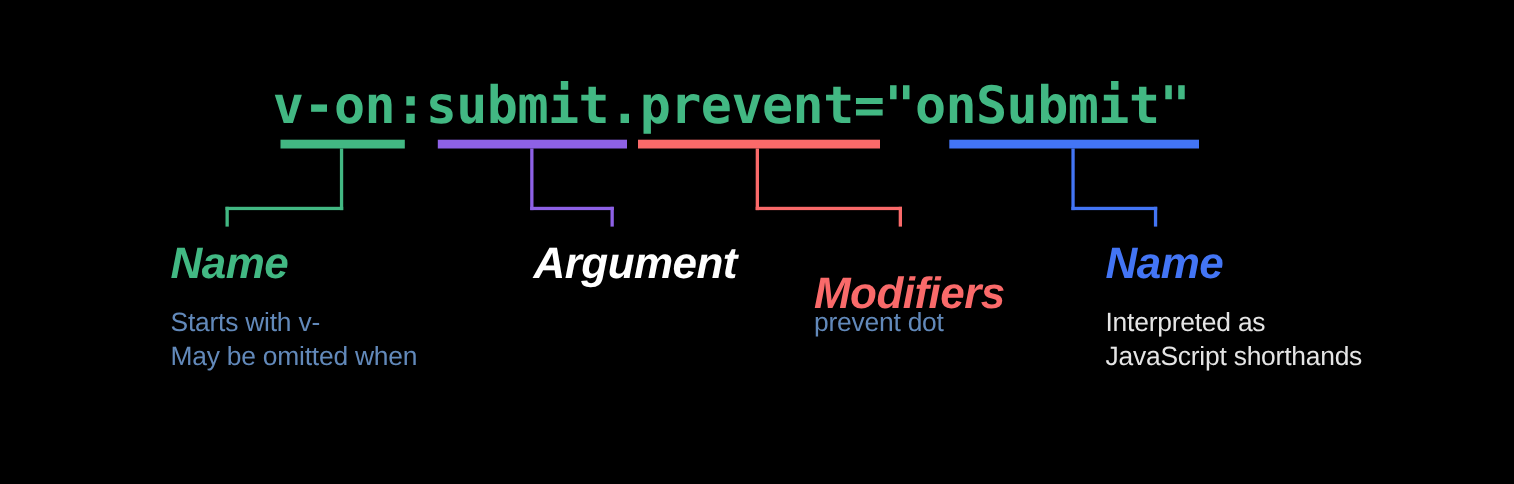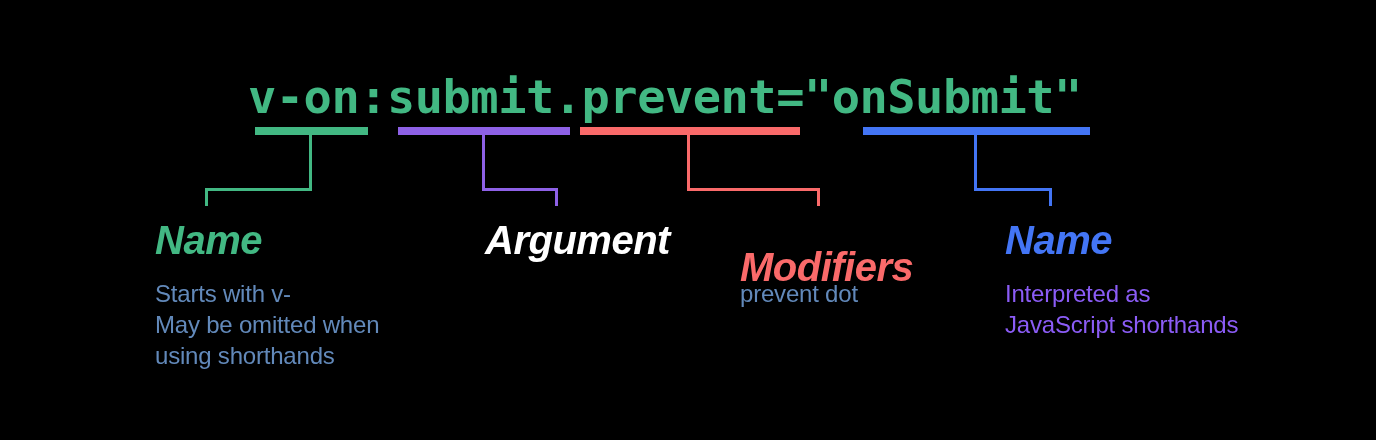--- a/index.html
+++ b/index.html
@@ -69,21 +69,20 @@
   <div class="code" style="color: rgb(66, 184, 131);">v-on:submit.prevent="onSubmit"</div>
 
   <div class="bar" style="left: 255px; width: 113px; background-color: rgb(66, 184, 131);"></div>
   <div class="stem" style="left: 309px; background-color: rgb(66, 184, 131);"></div>
   <div class="elbow" style="left: 205px; width: 107px; background-color: rgb(66, 184, 131);"></div>
   <div class="tail" style="left: 205px; background-color: rgb(66, 184, 131);"></div>
   <div class="label" style="left: 155px; color: rgb(66, 184, 131);">Name</div>
   <div class="desc" style="left: 155px; color: rgb(98, 137, 186);">
     <div>Starts with v-</div>
     <div>May be omitted when</div>
-    <div>using shorthands</div>
   </div>
 
   <div class="bar" style="left: 398px; width: 172px; background-color: rgb(142, 97, 230);"></div>
   <div class="stem" style="left: 482px; background-color: rgb(142, 97, 230);"></div>
   <div class="elbow" style="left: 482px; width: 76px; background-color: rgb(142, 97, 230);"></div>
   <div class="tail" style="left: 555px; background-color: rgb(142, 97, 230);"></div>
   <div class="label" style="left: 485px; color: #ffffff;">Argument</div>
 
   <div class="bar" style="left: 580px; width: 220px; background-color: rgb(250, 106, 106);"></div>
   <div class="stem" style="left: 687px; background-color: rgb(250, 106, 106);"></div>
@@ -92,18 +91,18 @@
   <div class="label" style="left: 740px; color: rgb(250, 106, 106); margin-top: 27px;">Modifiers</div>
   <div class="desc" style="left: 740px; color: rgb(98, 137, 186);">
     <div>prevent dot</div>
   </div>
 
   <div class="bar" style="left: 863px; width: 227px; background-color: rgb(67, 117, 245);"></div>
   <div class="stem" style="left: 974px; background-color: rgb(67, 117, 245);"></div>
   <div class="elbow" style="left: 974px; width: 78px; background-color: rgb(67, 117, 245);"></div>
   <div class="tail" style="left: 1049px; background-color: rgb(67, 117, 245);"></div>
   <div class="label" style="left: 1005px; color: rgb(67, 117, 245);">Name</div>
-  <div class="desc" style="left: 1005px; color: #8b5cf6;">
+  <div class="desc" style="left: 1005px; color: #e5e5e5;">
     <div>Interpreted as</div>
     <div>JavaScript shorthands</div>
   </div>
 
 </div>
 
 </body></html>

